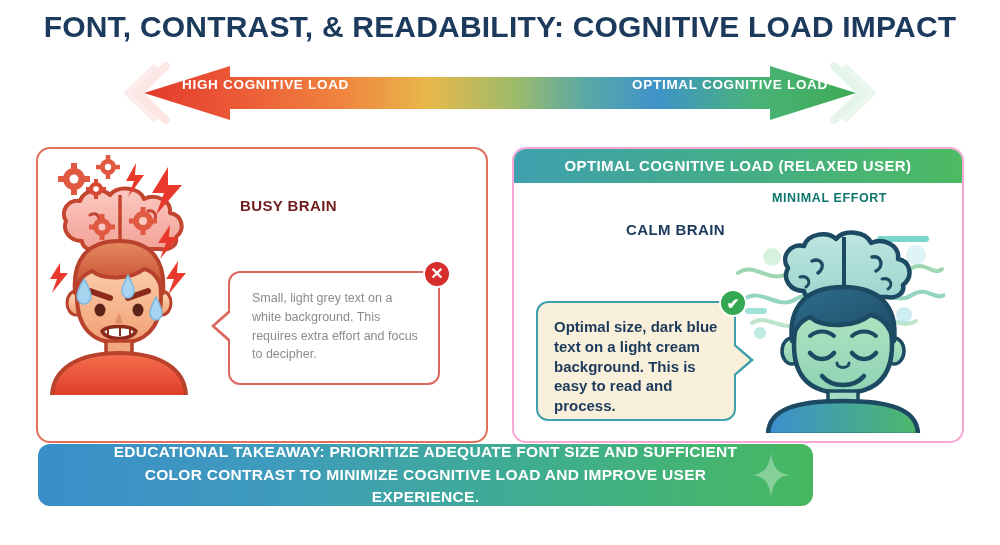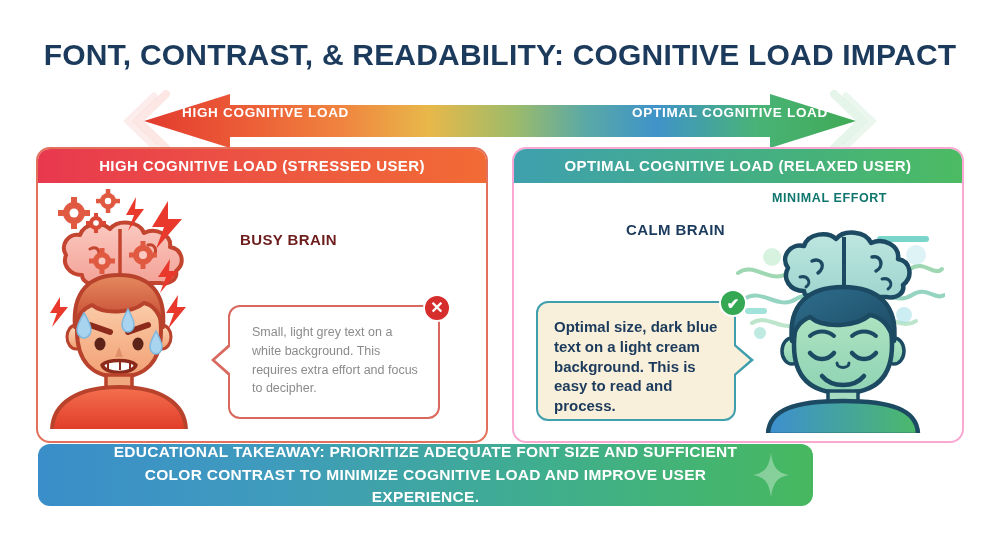--- a/index.html
+++ b/index.html
@@ -13,21 +13,21 @@
     position: relative;
   }
 
   
   .title {
     text-align: center;
     color: #1b3a5c;
     font-size: 30px;
     font-weight: bold;
     letter-spacing: 0.2px;
-    padding-top: 40px;
+    padding-top: 12px;
     line-height: 1;
   }
 
   
   .arrow-wrap {
     position: relative;
     margin: 20px auto 0 auto;
     width: 760px;
     height: 62px;
   }
@@ -244,21 +244,20 @@
 
     <path d="M110 4 L110 15 L650 15 L650 4 L736 31 L650 58 L650 47 L110 47 L110 58 L24 31 Z" fill="url(#arrowGrad)"></path>
   </svg>
   <div class="arrow-label left">HIGH COGNITIVE LOAD</div>
   <div class="arrow-label right">OPTIMAL COGNITIVE LOAD</div>
 </div>
 
 <div class="cards">
 
   <div class="card left">
-    <div class="card-header">HIGH COGNITIVE LOAD (STRESSED USER)</div>
     <div class="card-body">
 
       <svg class="char char-stressed" width="200" height="250" viewBox="0 0 200 250">
         <defs>
           <linearGradient id="skinG" x1="0" y1="0" x2="0" y2="1">
             <stop offset="0%" stop-color="#fdd9b8"></stop>
             <stop offset="100%" stop-color="#f2a074"></stop>
           </linearGradient>
           <linearGradient id="hairG" x1="0" y1="0" x2="0" y2="1">
             <stop offset="0%" stop-color="#e58a5f"></stop>

